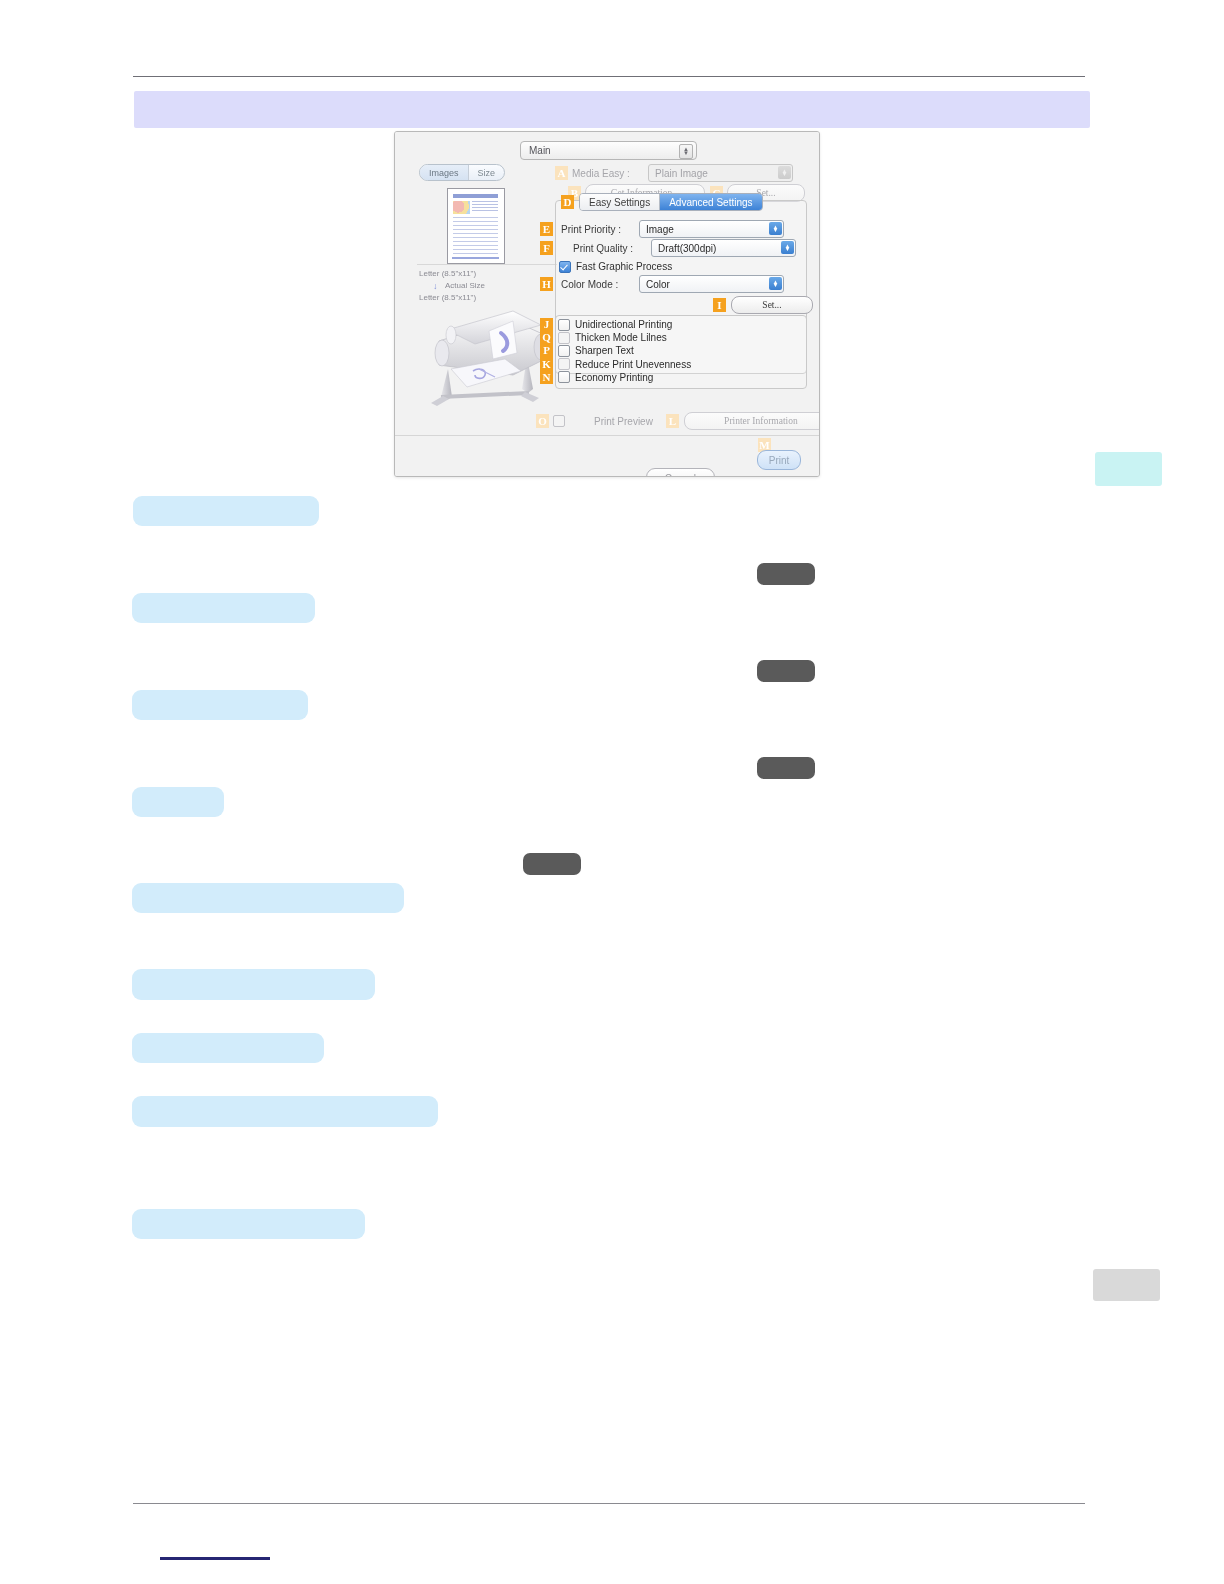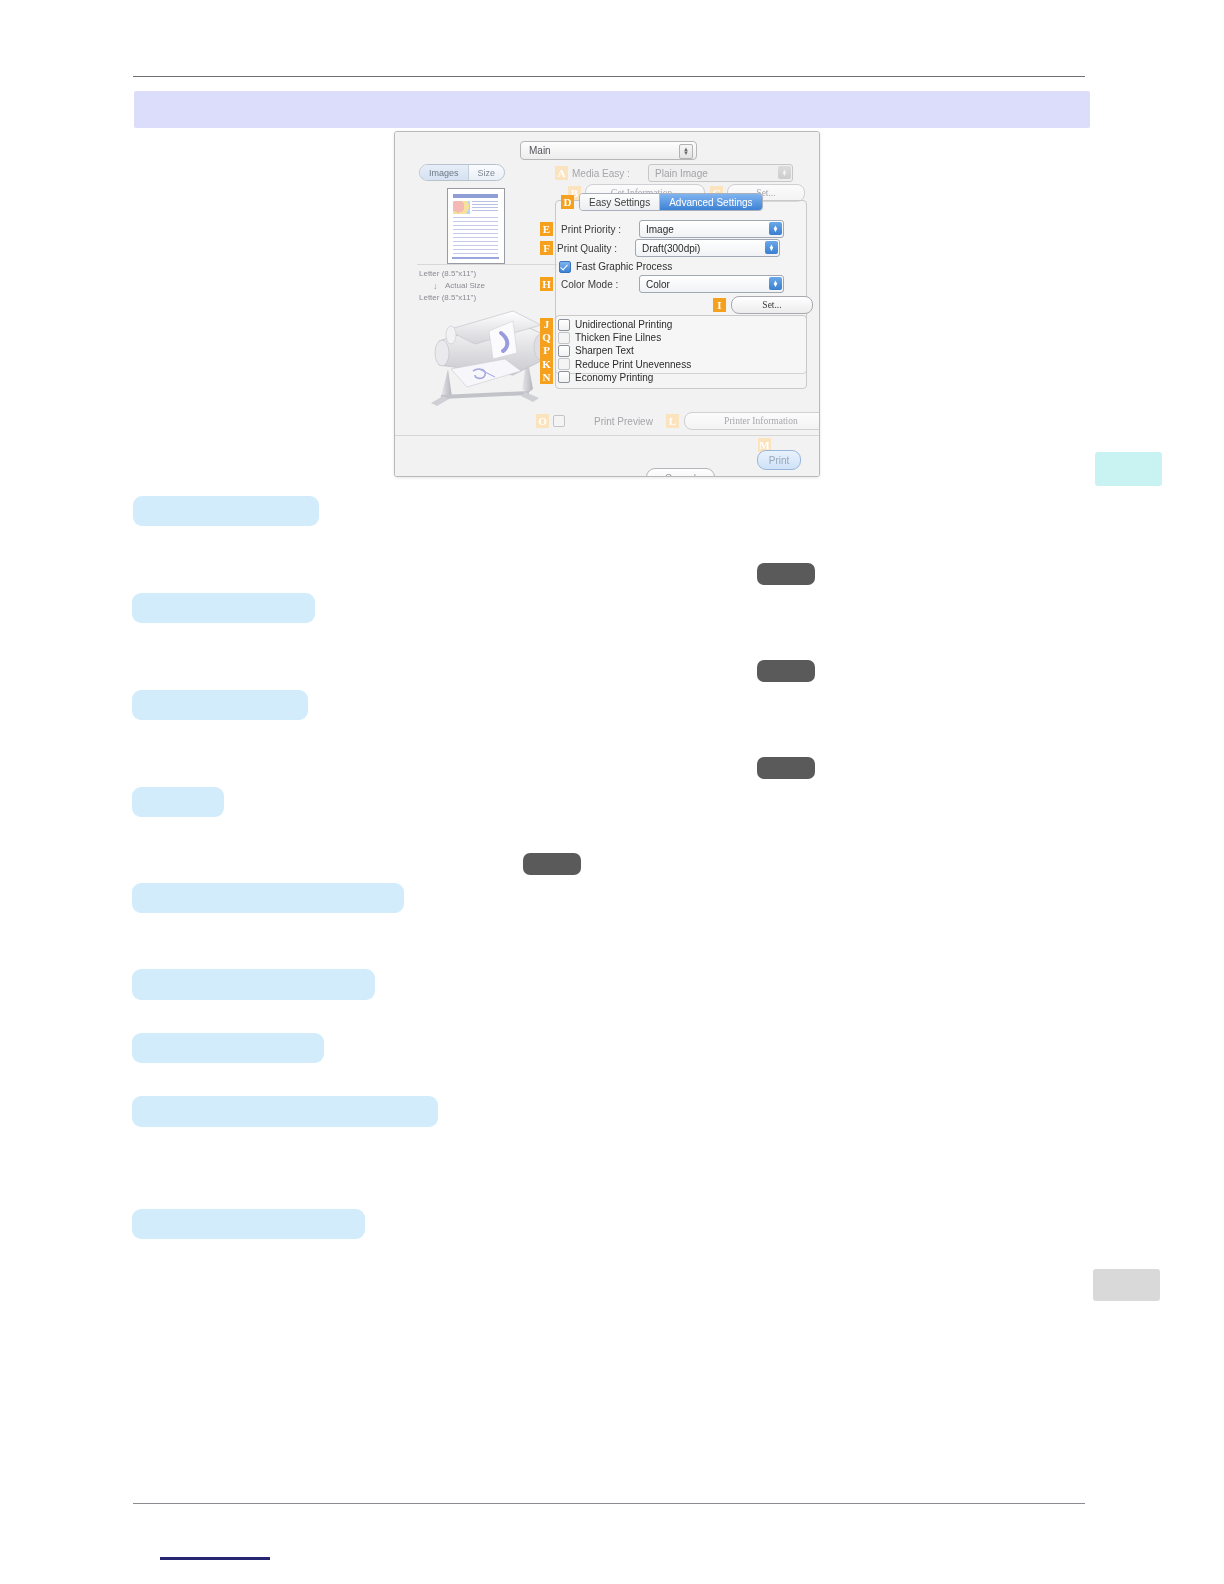--- a/index.html
+++ b/index.html
@@ -330,21 +330,21 @@
           <span class="cv">Image</span>
           <span class="cstep">
               <span>▲</span>
               <span>▼</span>
             </span>
         </div>
       </div>
 
       <div style="position:absolute;left:145px;top:107px;display:flex;align-items:center;">
         <span class="badge">F</span>
-        <span class="lbl" style="width:78px;margin-left:0;">Print Quality :</span>
+        <span class="lbl" style="width:78px;margin-left:16px;">Print Quality :</span>
         <div class="combo" style="width:143px;">
           <span class="cv">Draft(300dpi)</span>
           <span class="cstep">
               <span>▲</span>
               <span>▼</span>
             </span>
         </div>
       </div>
 
       <div class="chkrow" style="position:absolute;left:164px;top:128px;">
@@ -373,21 +373,21 @@
 
       <div id="options-list" style="position:absolute;left:145px;top:186px;">
           <div style="display: flex; align-items: center; height: 13.2px;">
             <span class="badge" style="height: 13.2px; line-height: 13.2px; margin-right: 5px;">J</span>
             <span class="chk"></span>
             <span class="t">Unidirectional Printing</span>
           </div>
           <div style="display: flex; align-items: center; height: 13.2px;">
             <span class="badge" style="height: 13.2px; line-height: 13.2px; margin-right: 5px;">Q</span>
             <span class="chk dim"></span>
-            <span class="t dim">Thicken Fine Lilnes</span>
+            <span class="t dim">Thicken Mode Lilnes</span>
           </div>
           <div style="display: flex; align-items: center; height: 13.2px;">
             <span class="badge" style="height: 13.2px; line-height: 13.2px; margin-right: 5px;">P</span>
             <span class="chk"></span>
             <span class="t">Sharpen Text</span>
           </div>
           <div style="display: flex; align-items: center; height: 13.2px;">
             <span class="badge" style="height: 13.2px; line-height: 13.2px; margin-right: 5px;">K</span>
             <span class="chk dim"></span>
             <span class="t dim">Reduce Print Unevenness</span>

